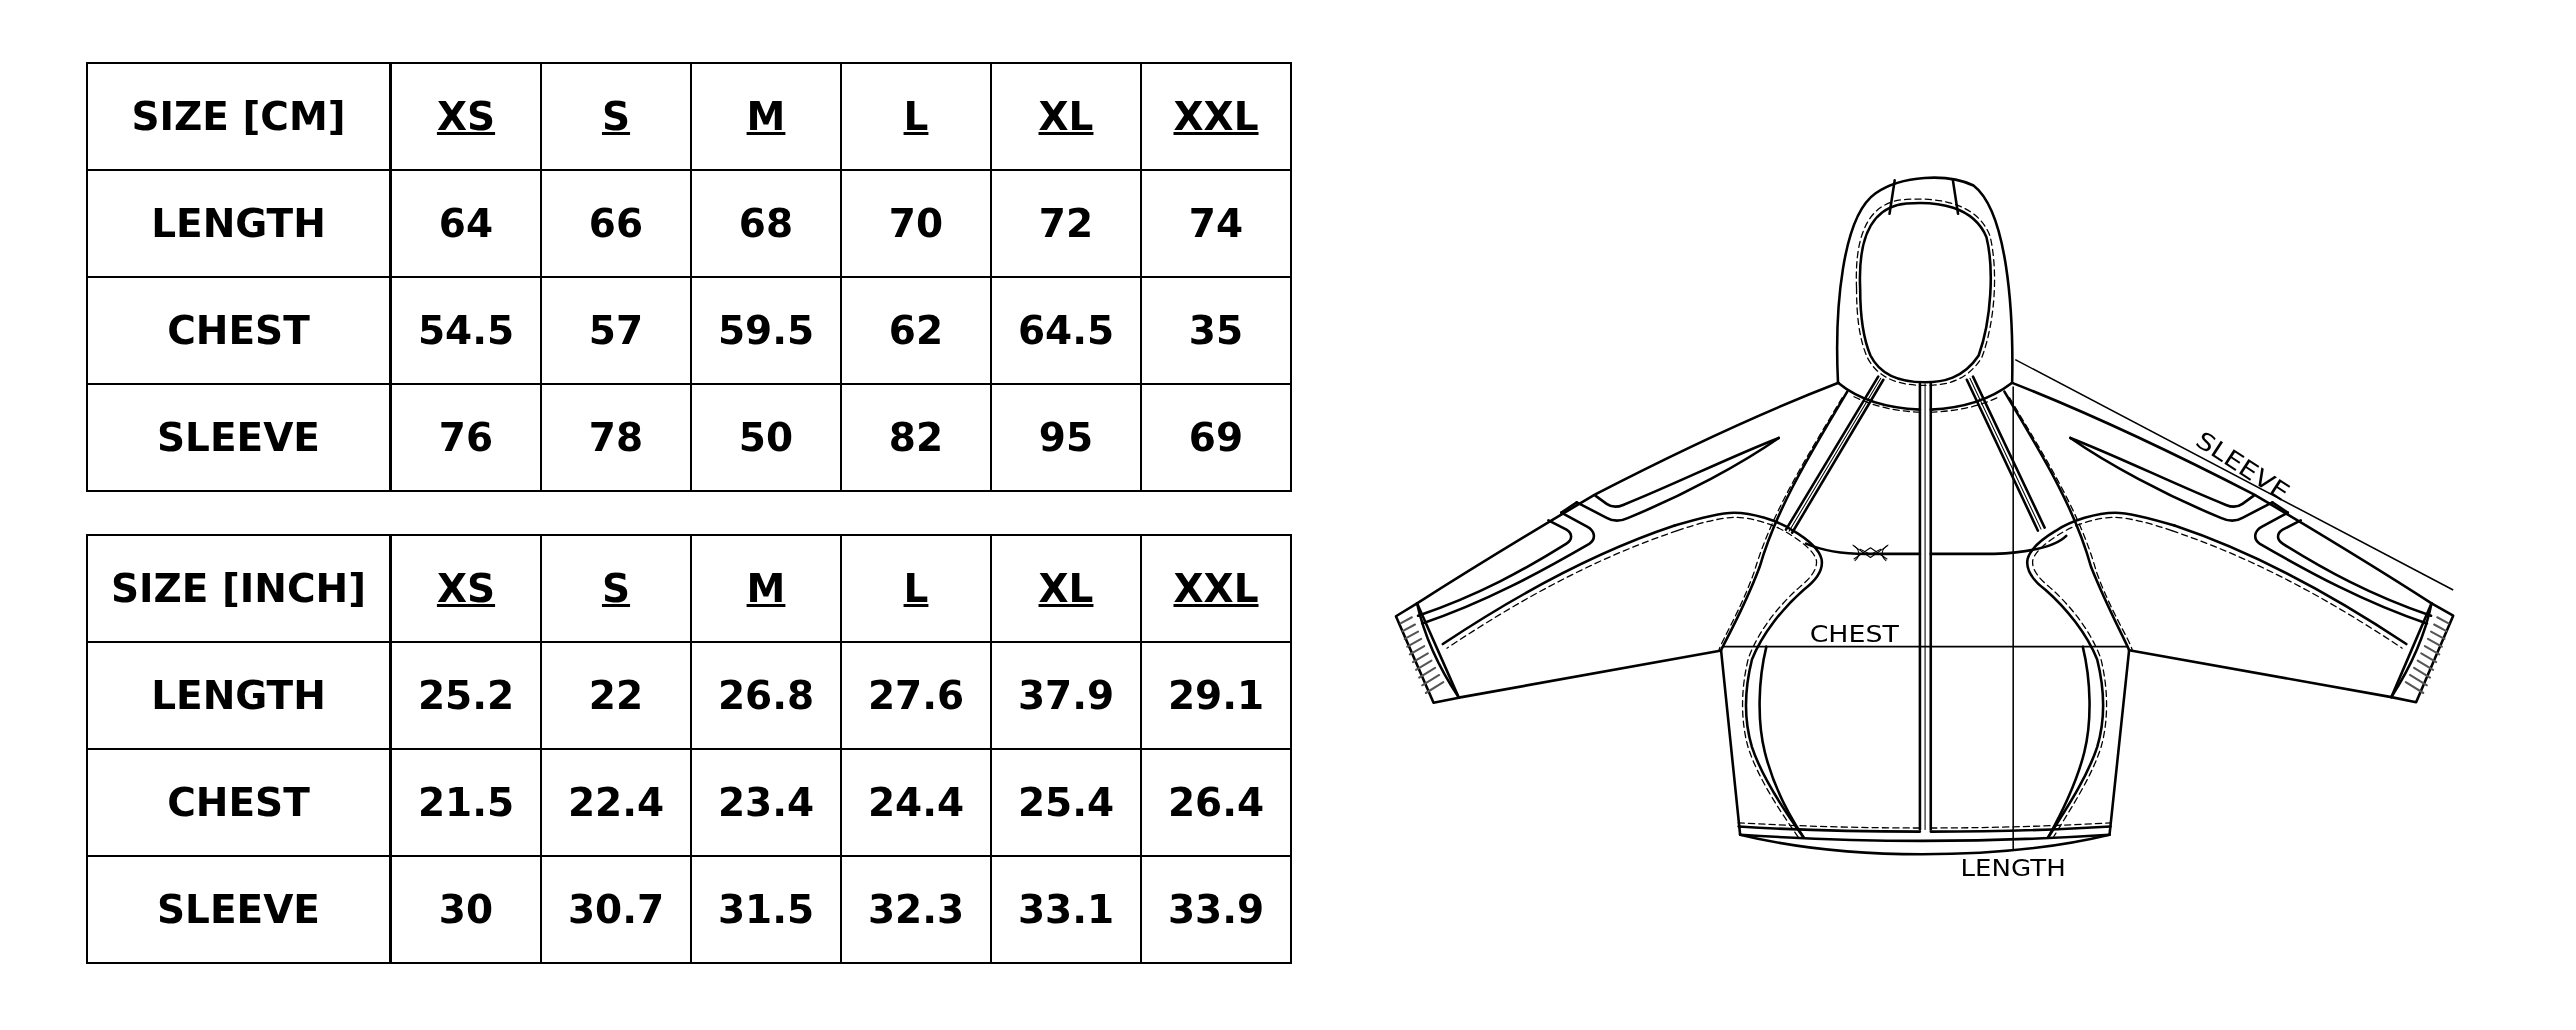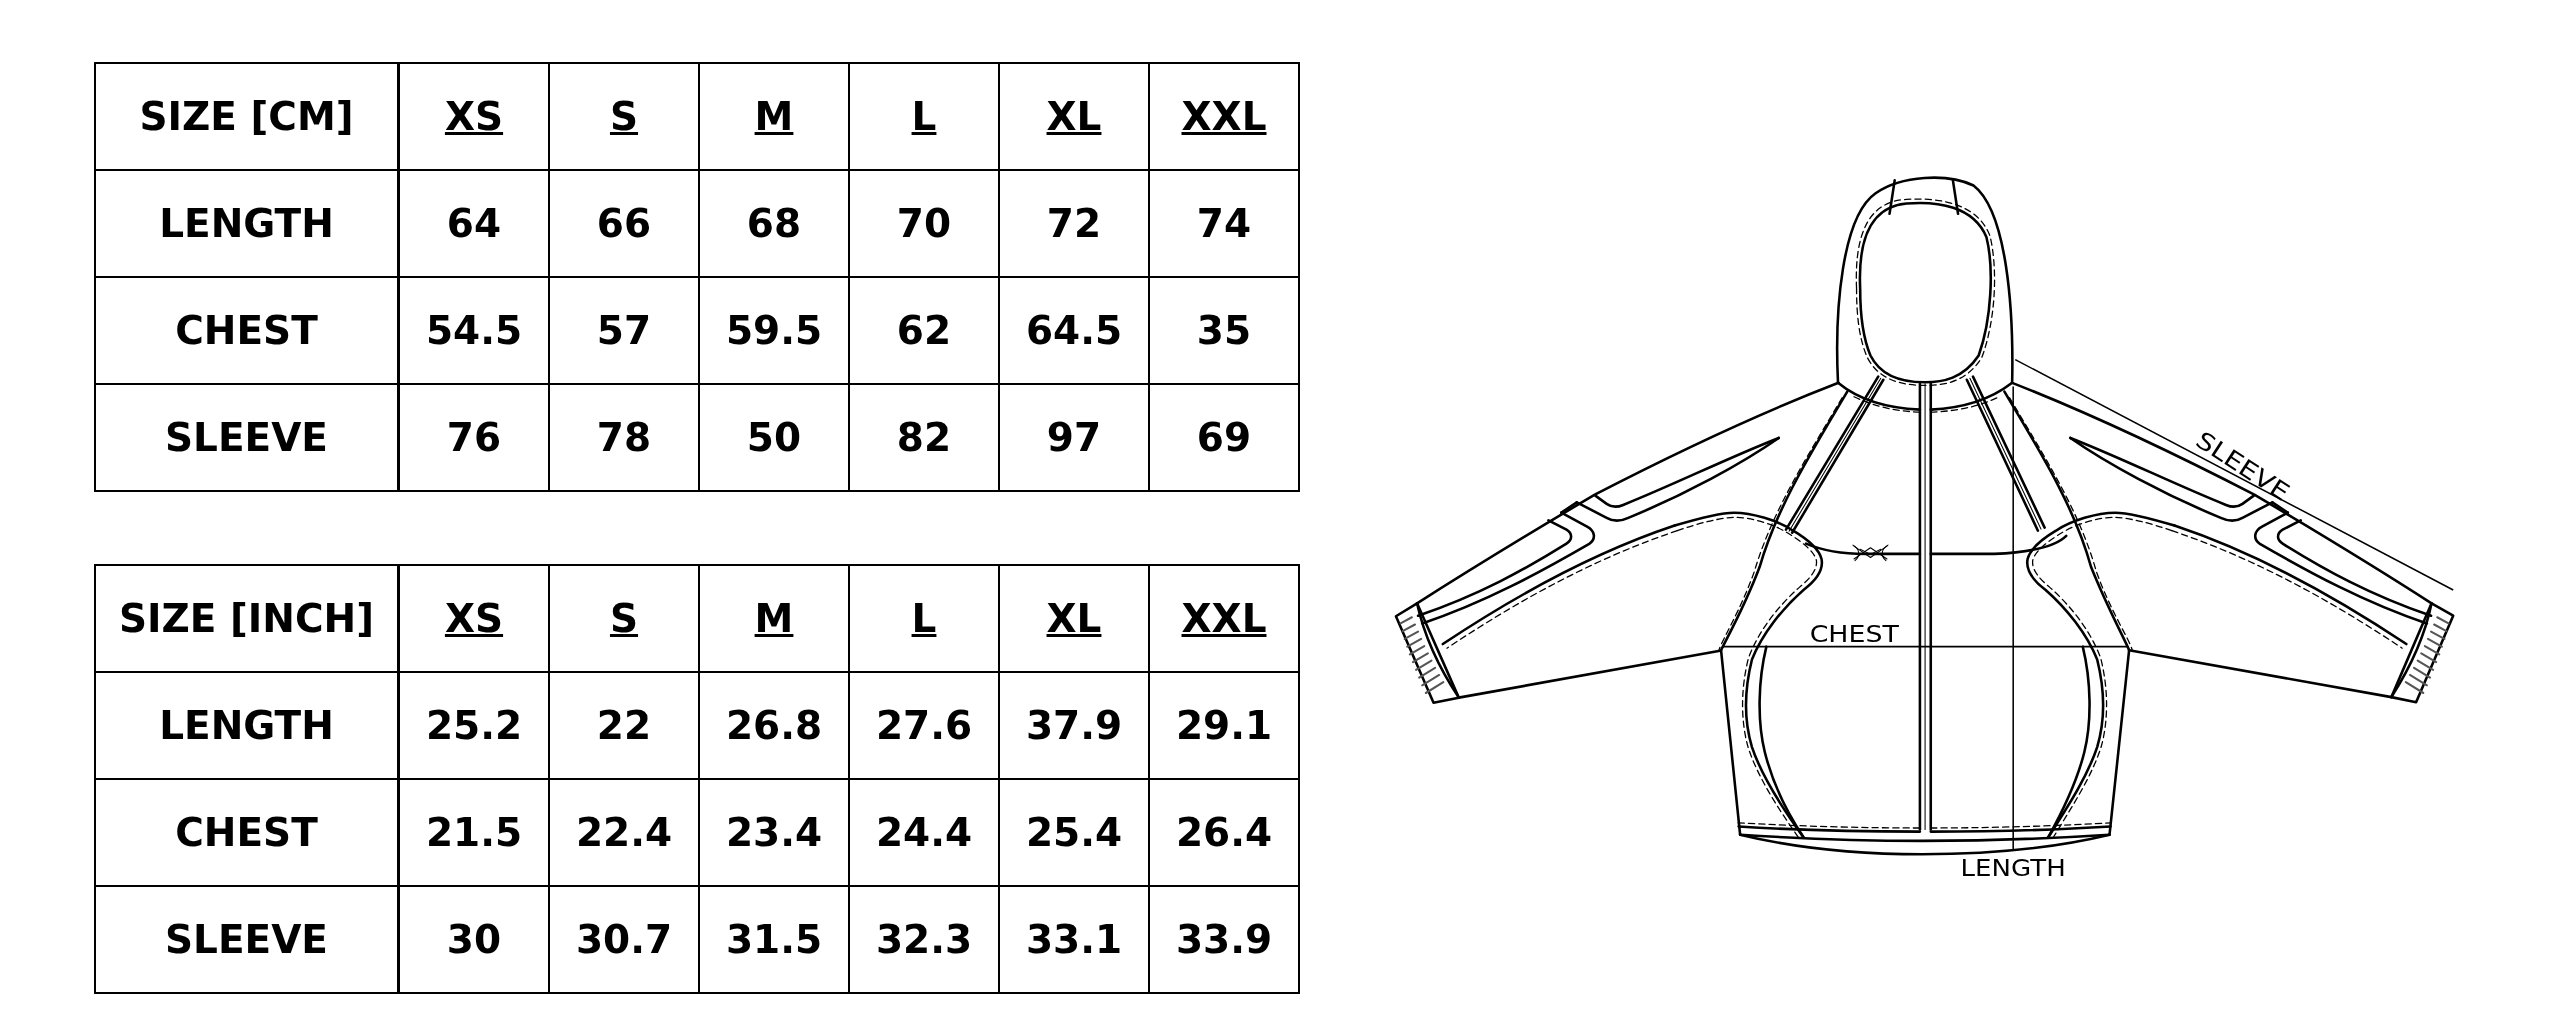--- a/index.html
+++ b/index.html
@@ -1,22 +1,22 @@
 <!DOCTYPE html>
 <html style="font-size:8.2px"><head>
 <meta charset="utf-8">
 <style>
   html, body { margin: 0; padding: 0; background: #ffffff; }
   body { width: 2577px; height: 1031px; position: relative; overflow: hidden; font-family: "DejaVu Sans", "Liberation Sans", sans-serif; color: #000; }
-  .size-table { position: absolute; left: 86px; border-collapse: collapse; table-layout: fixed; width: 1100px; margin-left: 8px; }
+  .size-table { position: absolute; left: 86px; border-collapse: collapse; table-layout: fixed; width: 1100px; }
   .size-table td { border: 2.1px solid #000; height: 105px; text-align: center; vertical-align: middle; font-weight: 700; font-size: 39px; letter-spacing: 0px; padding: 0; white-space: nowrap; }
   .size-table td.label-cell { width: 301px; border-right-width: 3.6px; }
   .size-table td.val-cell { width: 148px; text-decoration: underline; }
   #table-cm { top: 62px; }
-  #table-inch { top: 564px; }
+  #table-inch { top: 534px; }
   #diagram { position: absolute; left: 0; top: 0; width: 2577px; height: 1031px; pointer-events: none; }
   .diag-label { font-family: "DejaVu Sans", sans-serif; font-size: 46px; fill: #000; font-weight: 400; }
 </style>
 </head>
 <body>
 
 <table id="table-cm" class="size-table">
   <tbody>
       <tr>
     <td class="label-cell">SIZE [CM]</td>
@@ -44,21 +44,21 @@
     <td>62</td>
     <td>64.5</td>
     <td>35</td>
   </tr>
   <tr>
     <td class="label-cell">SLEEVE</td>
     <td>76</td>
     <td>78</td>
     <td>50</td>
     <td>82</td>
-    <td>97</td>
+    <td>95</td>
     <td>69</td>
   </tr>
 </tbody>
   </table>
 
 <table id="table-inch" class="size-table">
   <tbody>
       <tr>
     <td class="label-cell">SIZE [INCH]</td>
     <td class="val-cell">XS</td>

